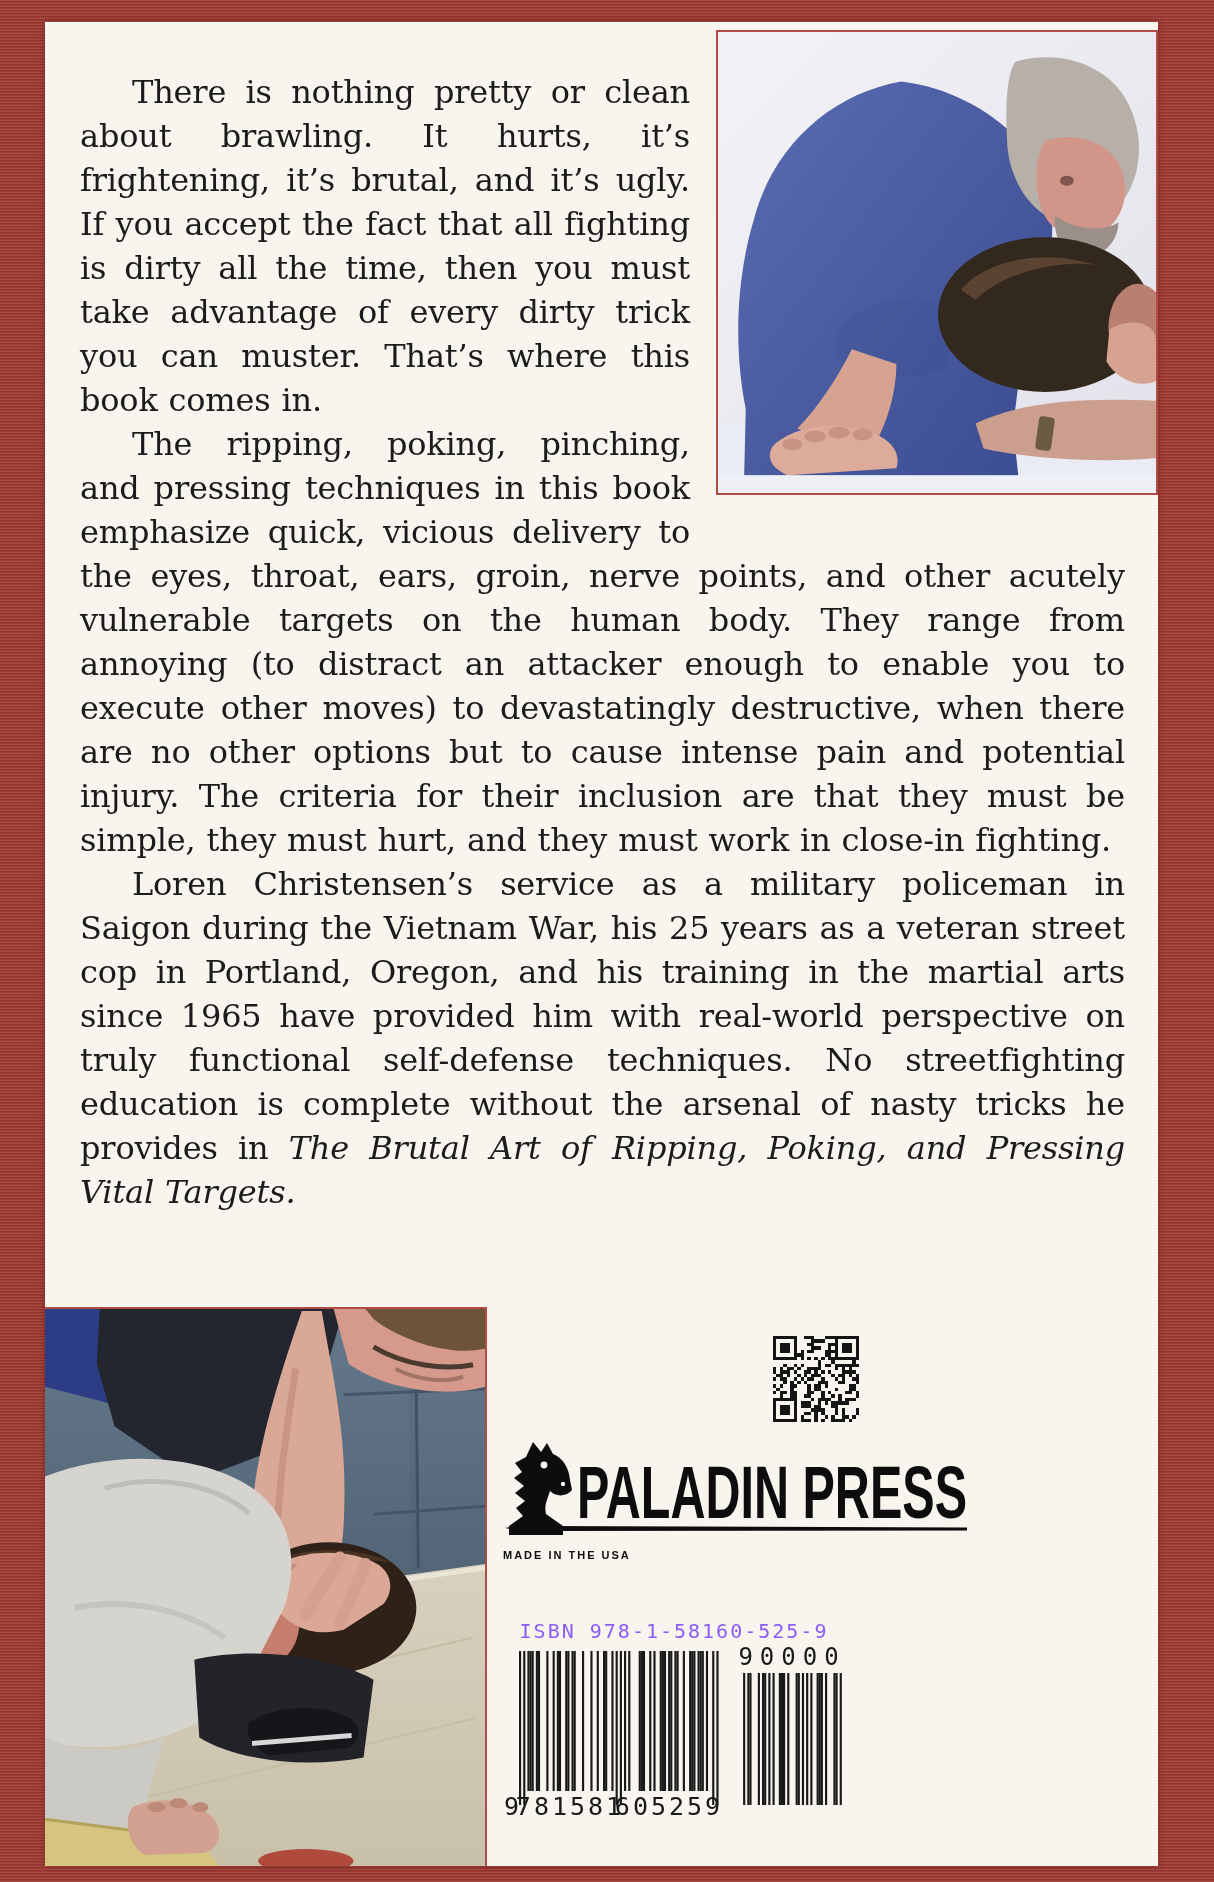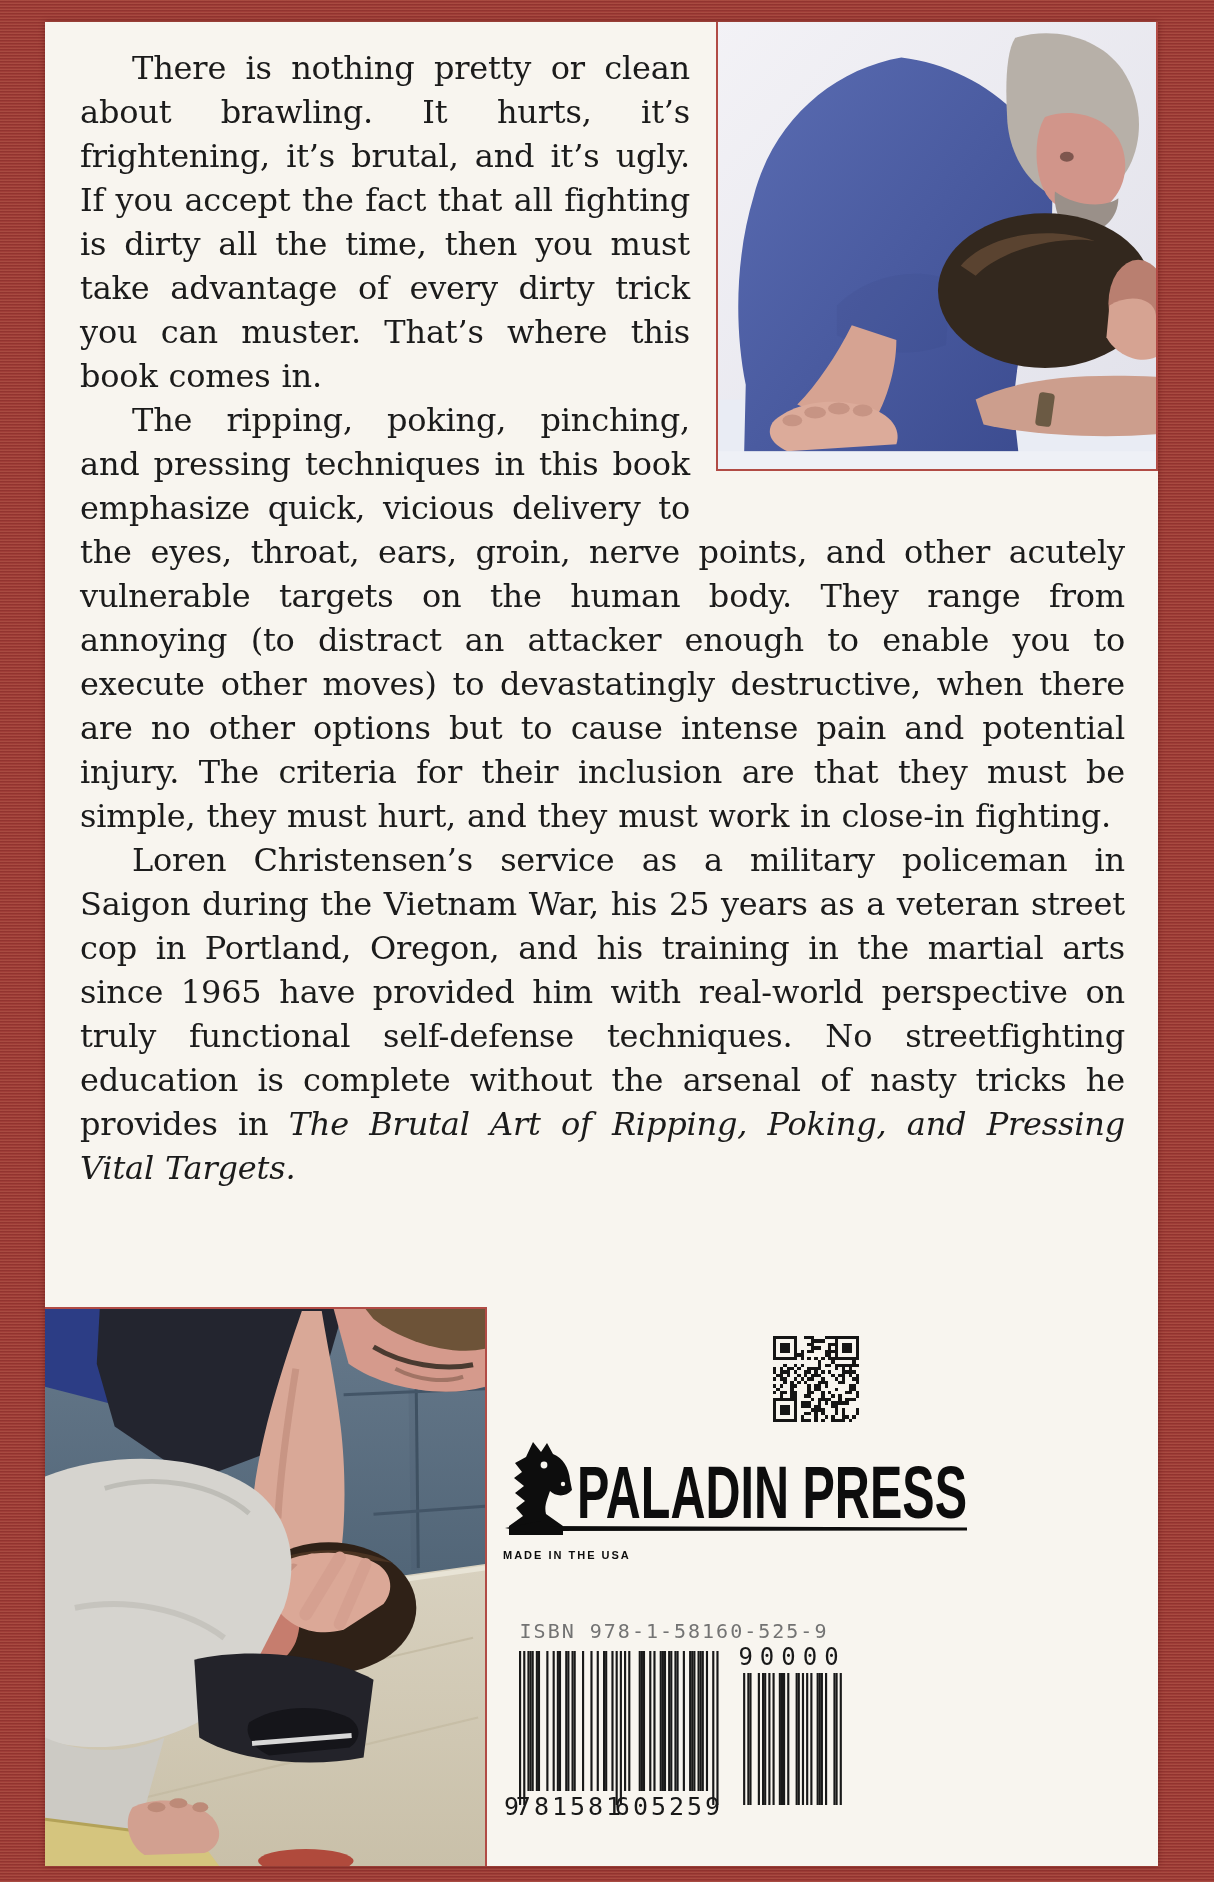--- a/index.html
+++ b/index.html
@@ -13,21 +13,21 @@
     background-color:#9e3c37;
     background-image:
       repeating-linear-gradient(0deg, rgba(255,205,150,.10) 0 1px, rgba(0,0,0,0) 1px 2px, rgba(70,0,0,.14) 2px 3px);
   }
   .cover{
     position:absolute;left:45px;top:22px;width:1113px;height:1844px;
     background:#f8f5ef;
     box-shadow:0 0 6px rgba(60,0,0,.35);
     overflow:hidden;
   }
-  .content{padding:24px 33px 0 35px;color:#1b1b1b;}
+  .content{padding:48px 33px 0 35px;color:#1b1b1b;}
   .para{
     margin:0;text-align:justify;text-indent:52px;
     font-size:32px;line-height:44px;letter-spacing:-.2px;word-spacing:1px;
   }
   .para em{font-style:italic;}
   figure{margin:0;}
   .photo-top{
     float:right;width:442px;height:465px;
     margin:-40px -33px 22px 26px;
     border:2px solid #b14b45;box-sizing:border-box;background:#e7e7ee;
@@ -51,21 +51,21 @@
     font-family:"Liberation Sans", sans-serif;font-weight:700;
     font-size:27px;letter-spacing:.5px;margin-top:0px;
   }
   .madein{
     font-family:"Liberation Sans", sans-serif;font-weight:700;
     font-size:11px;letter-spacing:2px;margin-top:9px;
   }
   .barcode-block{margin-top:58px;text-align:center;}
   .isbn{
     font-family:"DejaVu Sans Mono", monospace;
-    font-size:20px;letter-spacing:2px;color:#737373;
+    font-size:20px;letter-spacing:2px;color:#8b5cf6;
   }
   .barcode-row{display:flex;align-items:flex-start;gap:14px;margin-top:4px;}
   .ean svg,.supp svg{display:block;}
 </style>
 </head>
 <body>
 
 <div class="page">
   <div class="cover">
 

